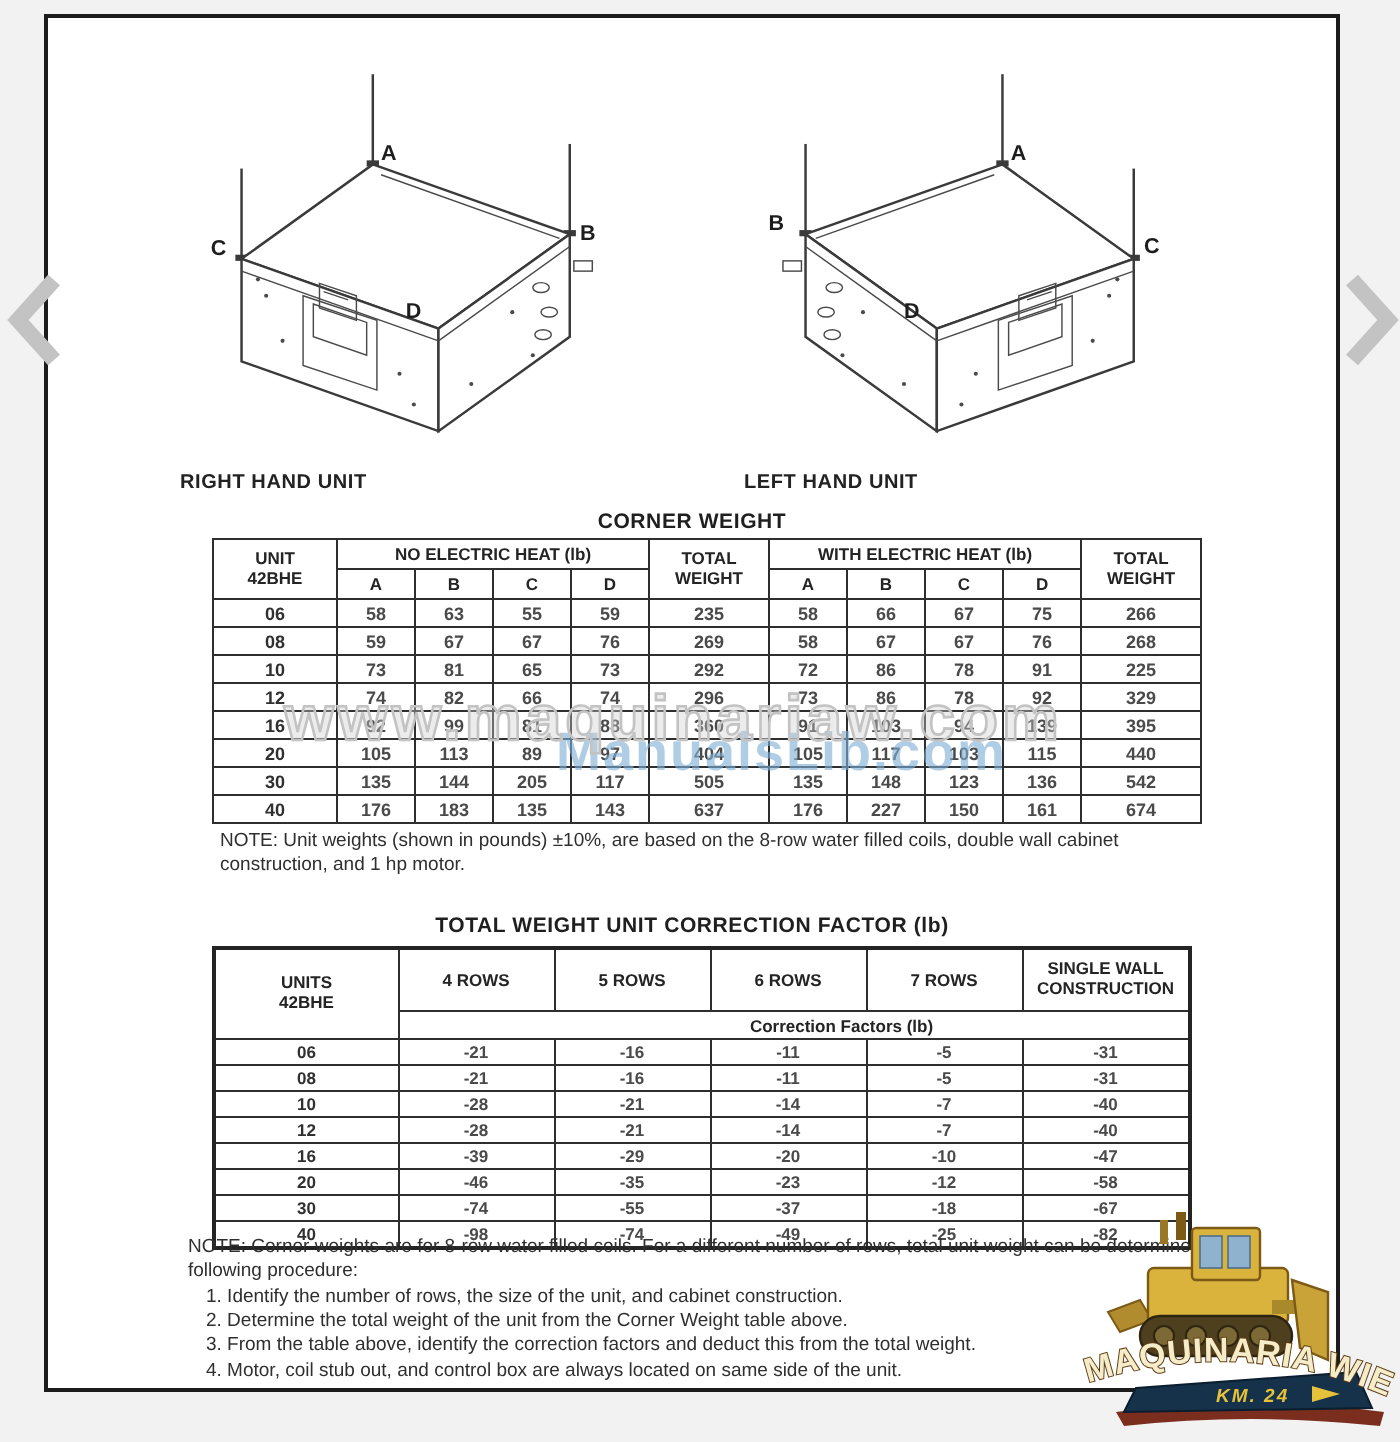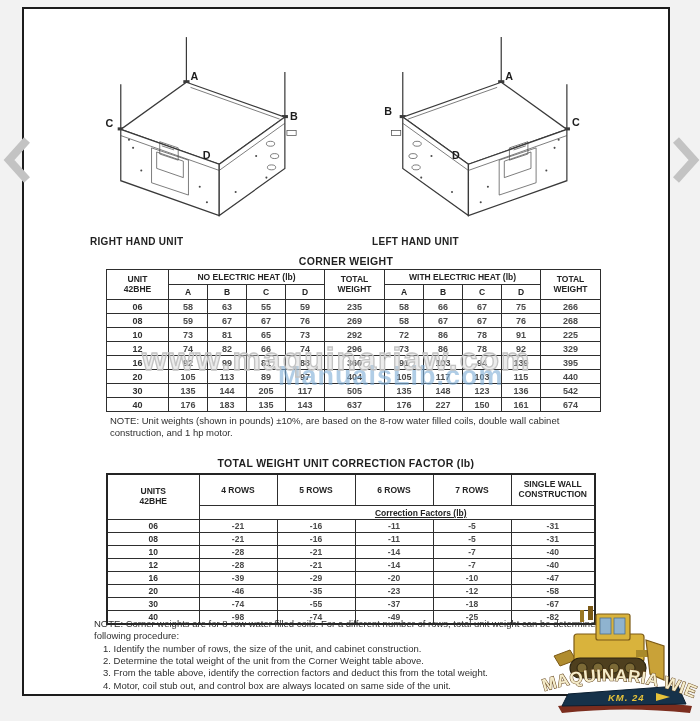--- a/index.html
+++ b/index.html
@@ -39,21 +39,21 @@
   table{border-collapse:collapse;table-layout:fixed;position:absolute;background:#fff;}
   .cw-table{left:82px;top:260px;width:494px;border:1px solid #eab308;font-size:9px;}
   .cw-table th,.cw-table td{border:1px solid #2e2e2e;text-align:center;vertical-align:middle;padding:0;}
   .cw-table th{font-size:8.5px;font-weight:bold;color:#242424;height:14px;}
   .cw-table td{height:13px;font-weight:bold;color:#4a4a4a;}
   .cw-table td.unit-col{color:#303030;}
   .cf-table{left:82px;top:464px;width:488px;border:2px solid #242424;font-size:8.5px;}
   .cf-table th,.cf-table td{border:1px solid #2e2e2e;text-align:center;vertical-align:middle;padding:0;}
   .cf-table th{font-weight:bold;color:#242424;}
   .cf-table thead tr:first-child th{height:30px;}
-  .cf-table th.sub{height:13px;text-decoration:underline;padding-left:48px;}
+  .cf-table th.sub{height:13px;padding-left:48px;}
   .cf-table td{height:12px;font-weight:bold;color:#4a4a4a;}
   .cf-table td.unit-col{color:#303030;}
   .pre{white-space:pre-line;line-height:1.15;}
   
   .note1{
     position:absolute;left:86px;top:406px;width:474px;
     font-size:9.5px;color:#2f2f2f;line-height:1.3;margin:0;
   }
   .note2{
     position:absolute;left:70px;top:609px;width:540px;

